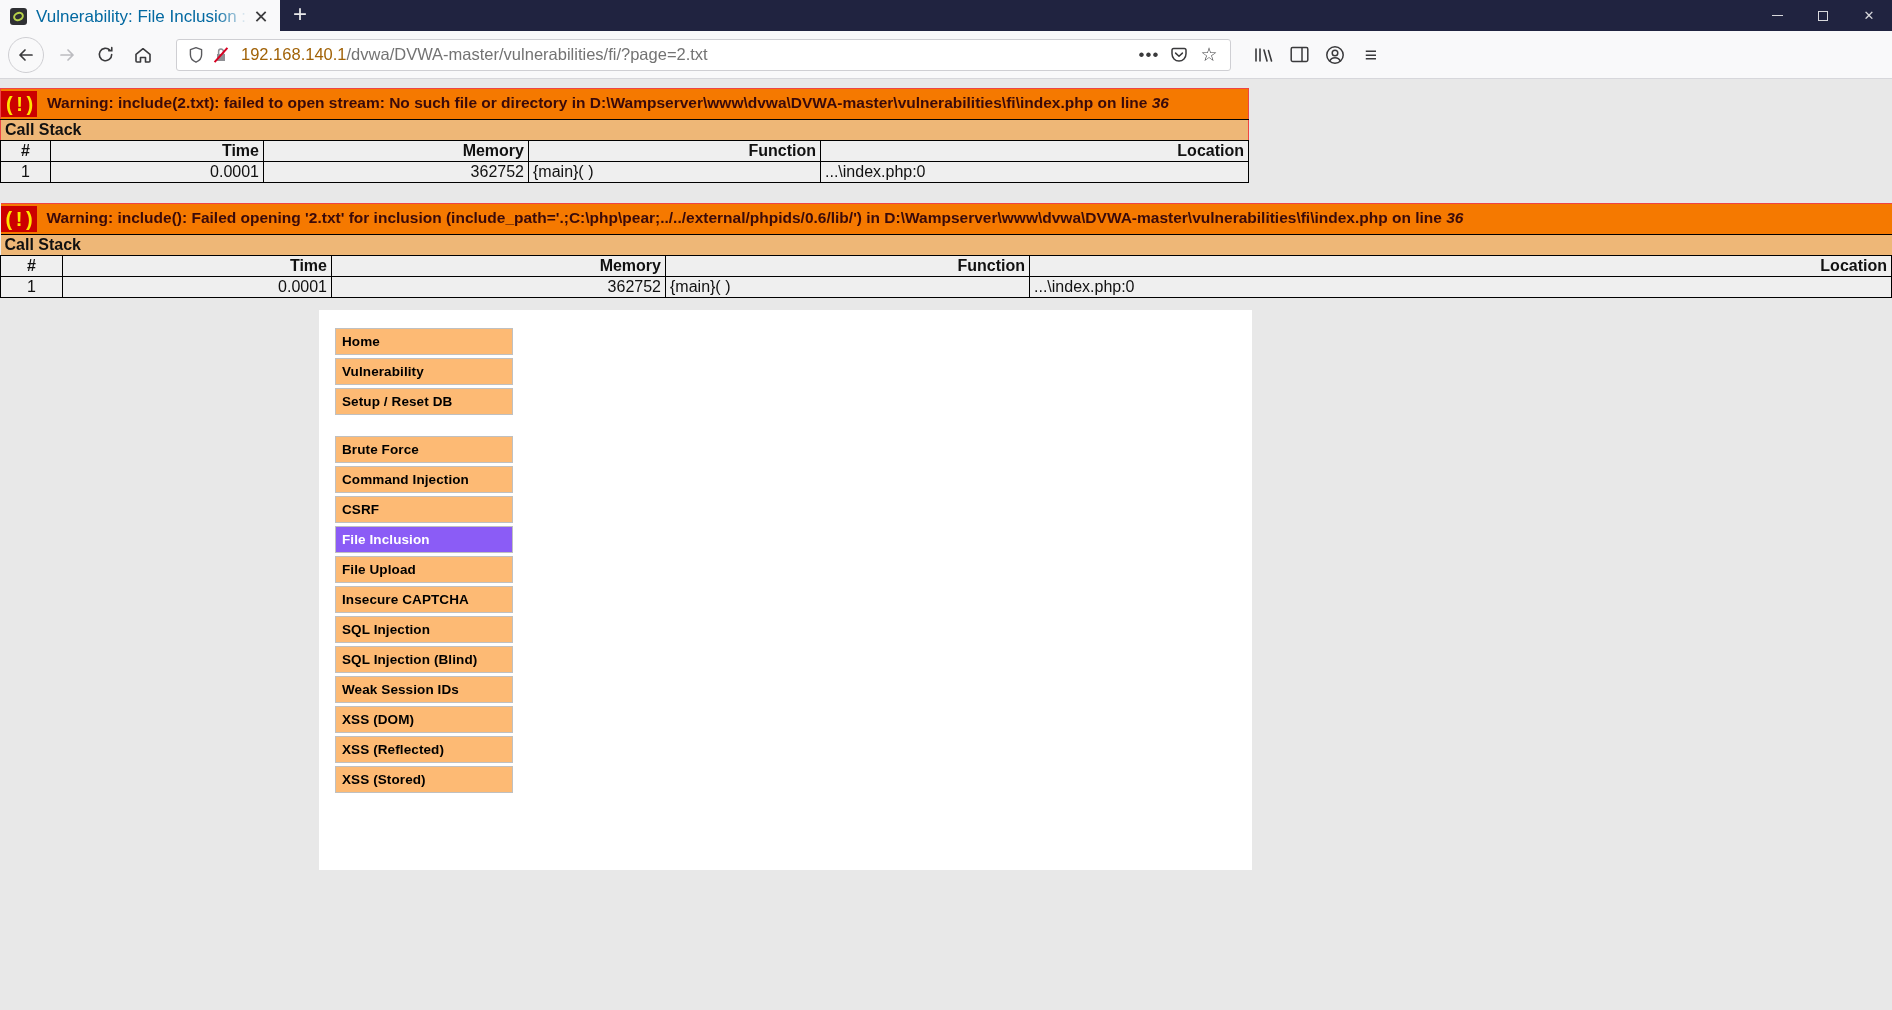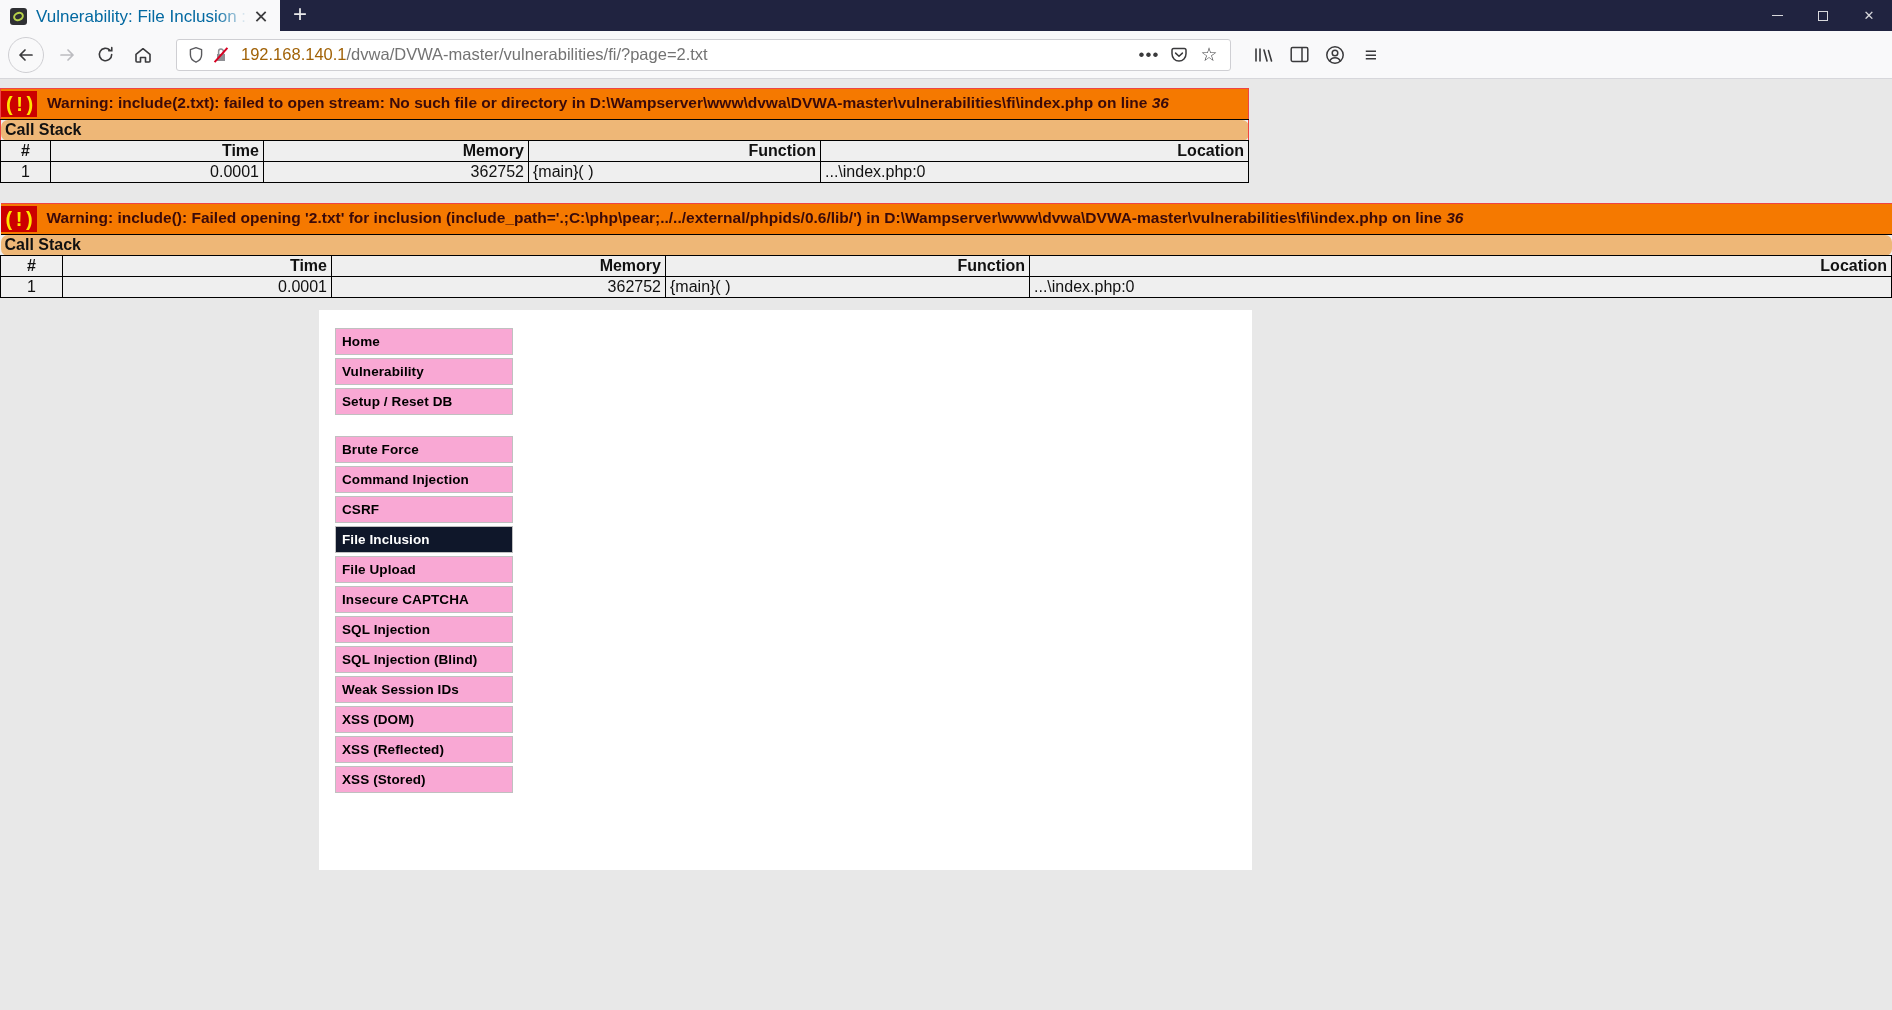--- a/index.html
+++ b/index.html
@@ -175,21 +175,20 @@
     margin-right: 10px;
     line-height: 1;
   }
   .xd-callstack td {
     background: #eeb777;
     color: #111;
     font-weight: bold;
     font-size: 16px;
     border-left: none; border-right: none;
     padding: 1px 4px;
-    border-radius: 7px;
   }
   .xd-head th {
     background: #efefef;
     font-weight: bold;
     text-align: right;
     font-size: 16px;
     color: #111;
   }
   .xd-head th.c { text-align: center; }
   .xd-row td { background: #efefef; color: #111; font-size: 16px; }
@@ -223,29 +222,29 @@
   }
   .dvwa-logo { position: relative; width: 150px; height: 62px; }
   .dvwa-logo svg { display: block; }
   .dvwa-body { background: #fff; min-height: 560px; padding-top: 18px; }
   .dvwa-nav {
     width: 178px;
     margin-left: 16px;
     font-size: 13.5px;
   }
   .nav-item {
-    background: #f9a8d4;
+    background: #fdba74;
     color: #000;
     font-weight: bold;
     padding: 5px 0 5px 6px;
     margin-bottom: 3px;
     border: 1px solid #c0c0c0;
     letter-spacing: 0.1px;
   }
-  .nav-item.active { background: #0f172a; color: #fff; }
+  .nav-item.active { background: #8b5cf6; color: #fff; }
   .nav-gap { height: 18px; }
 </style>
 </head>
 <body>
 
 <div class="browser">
 
   <div class="tabstrip">
     <div class="tab">
       <div class="tab-favicon">

